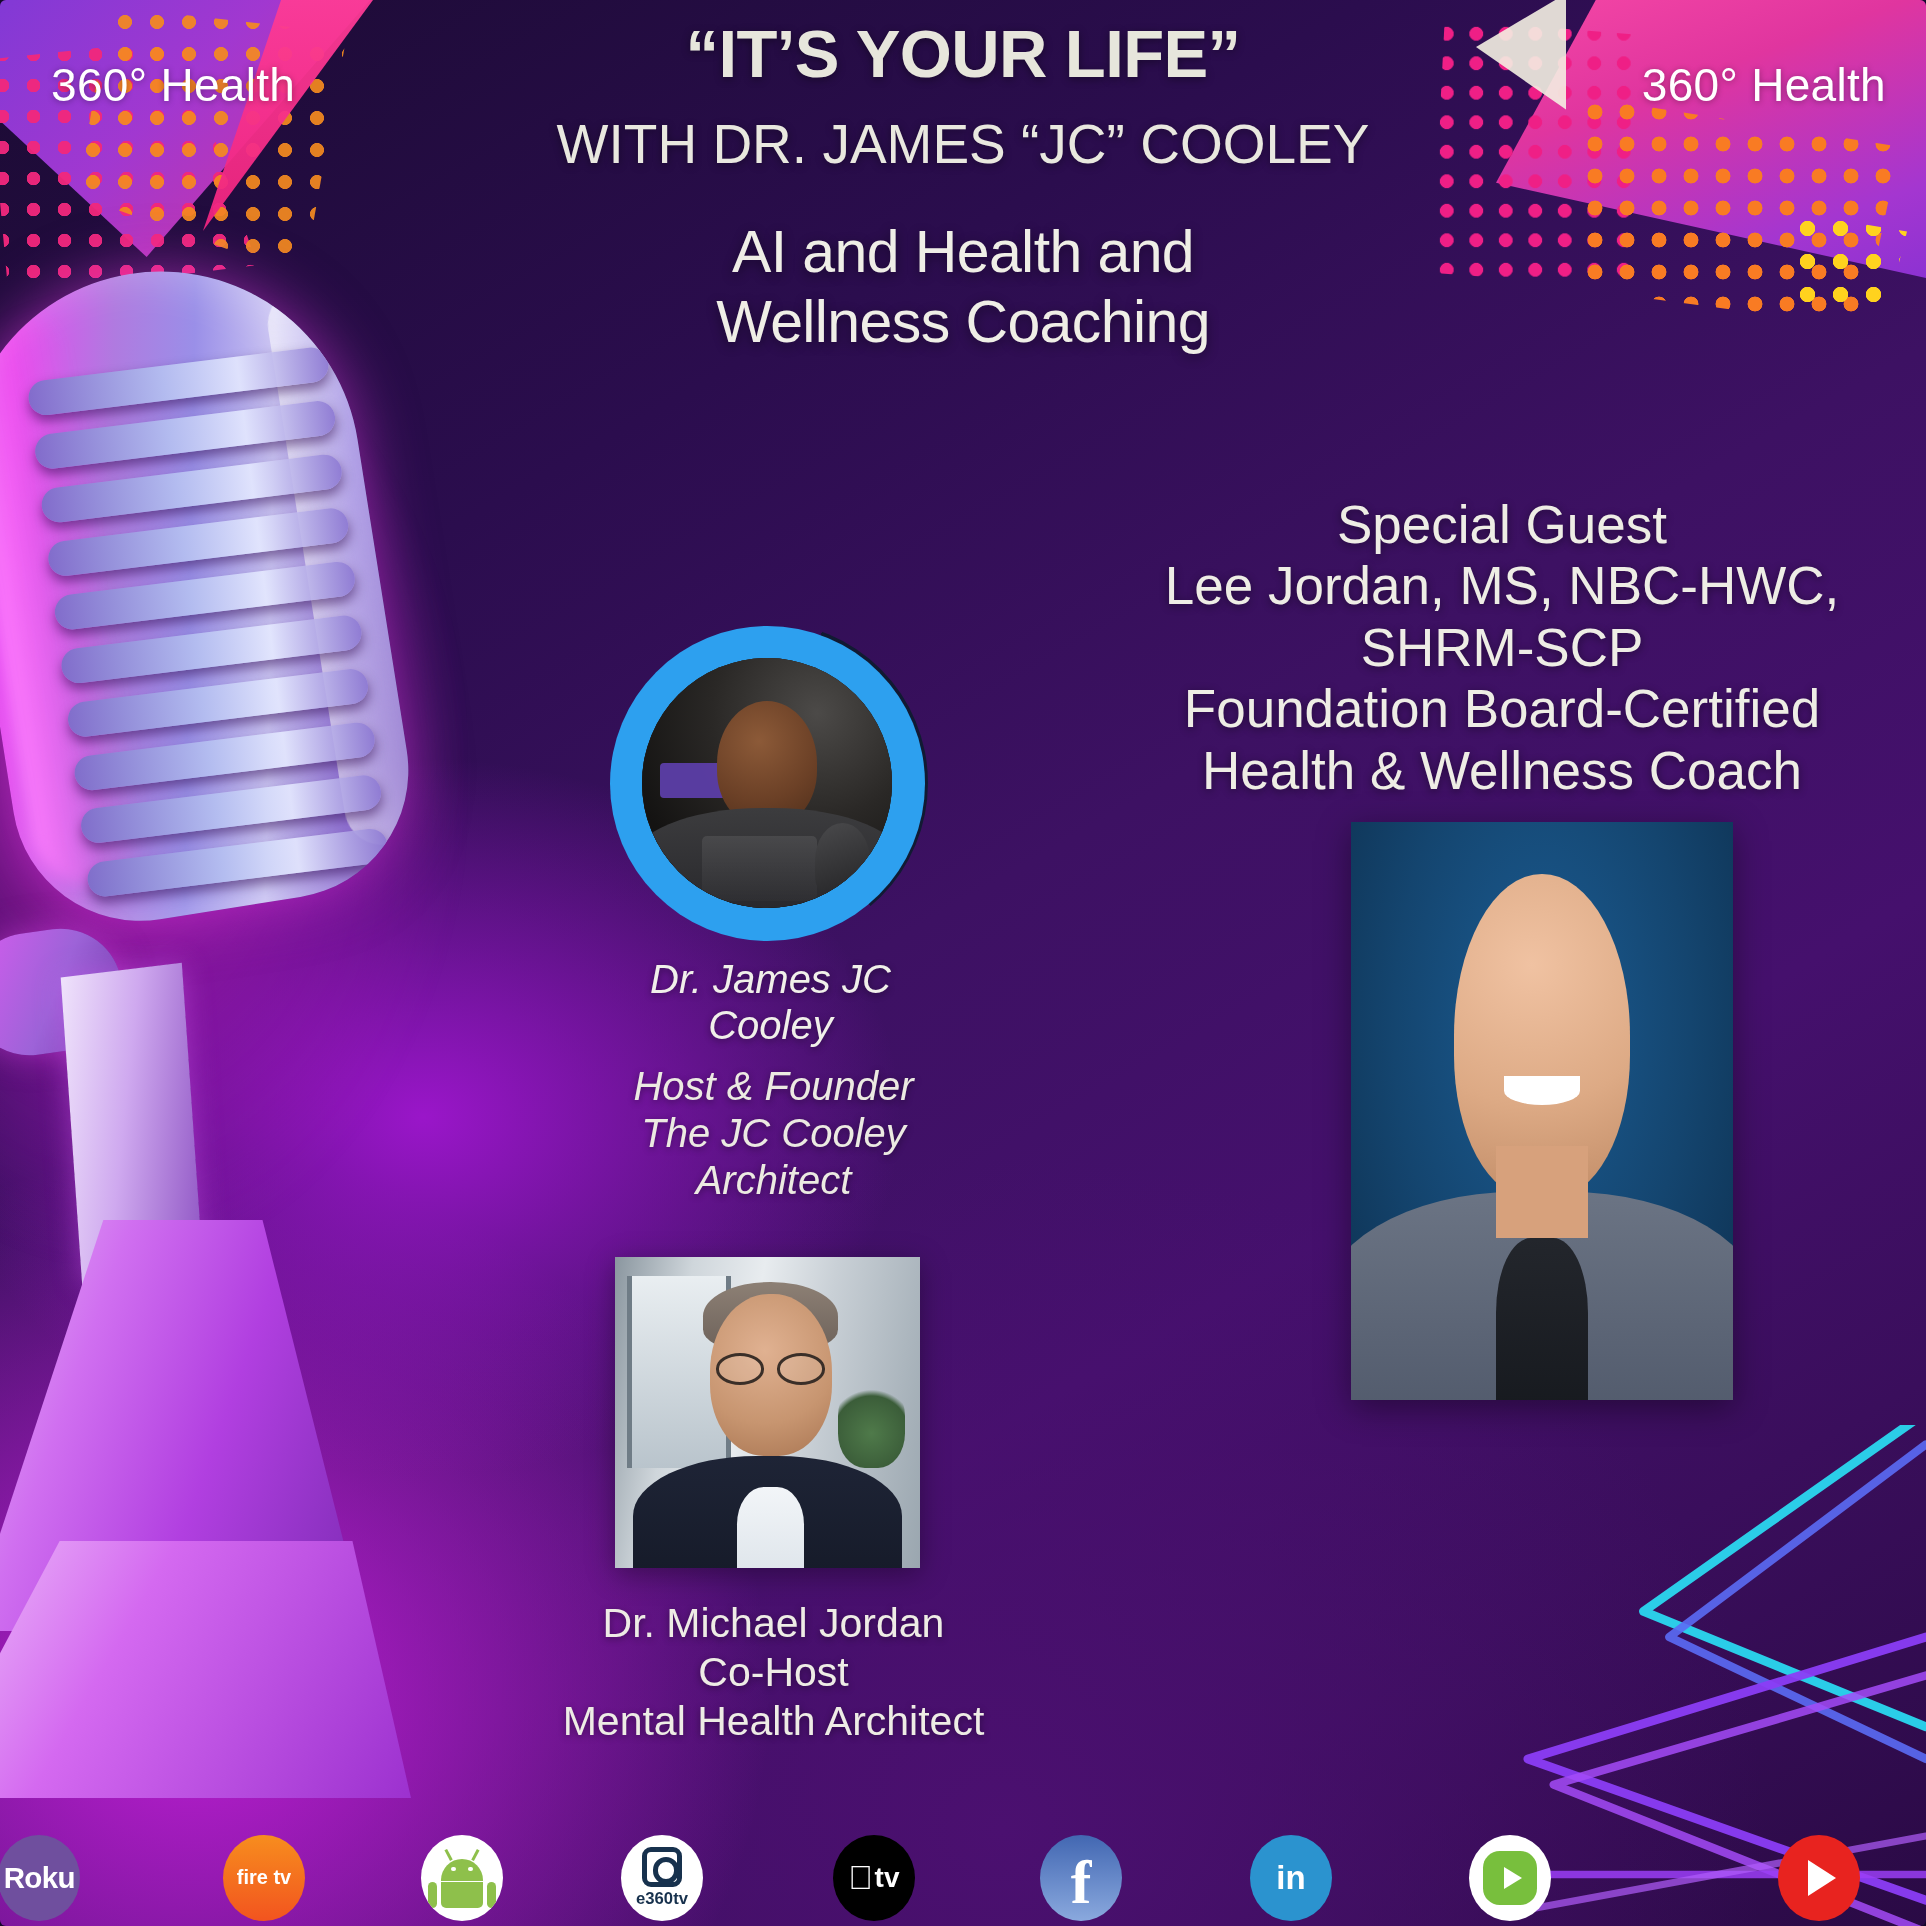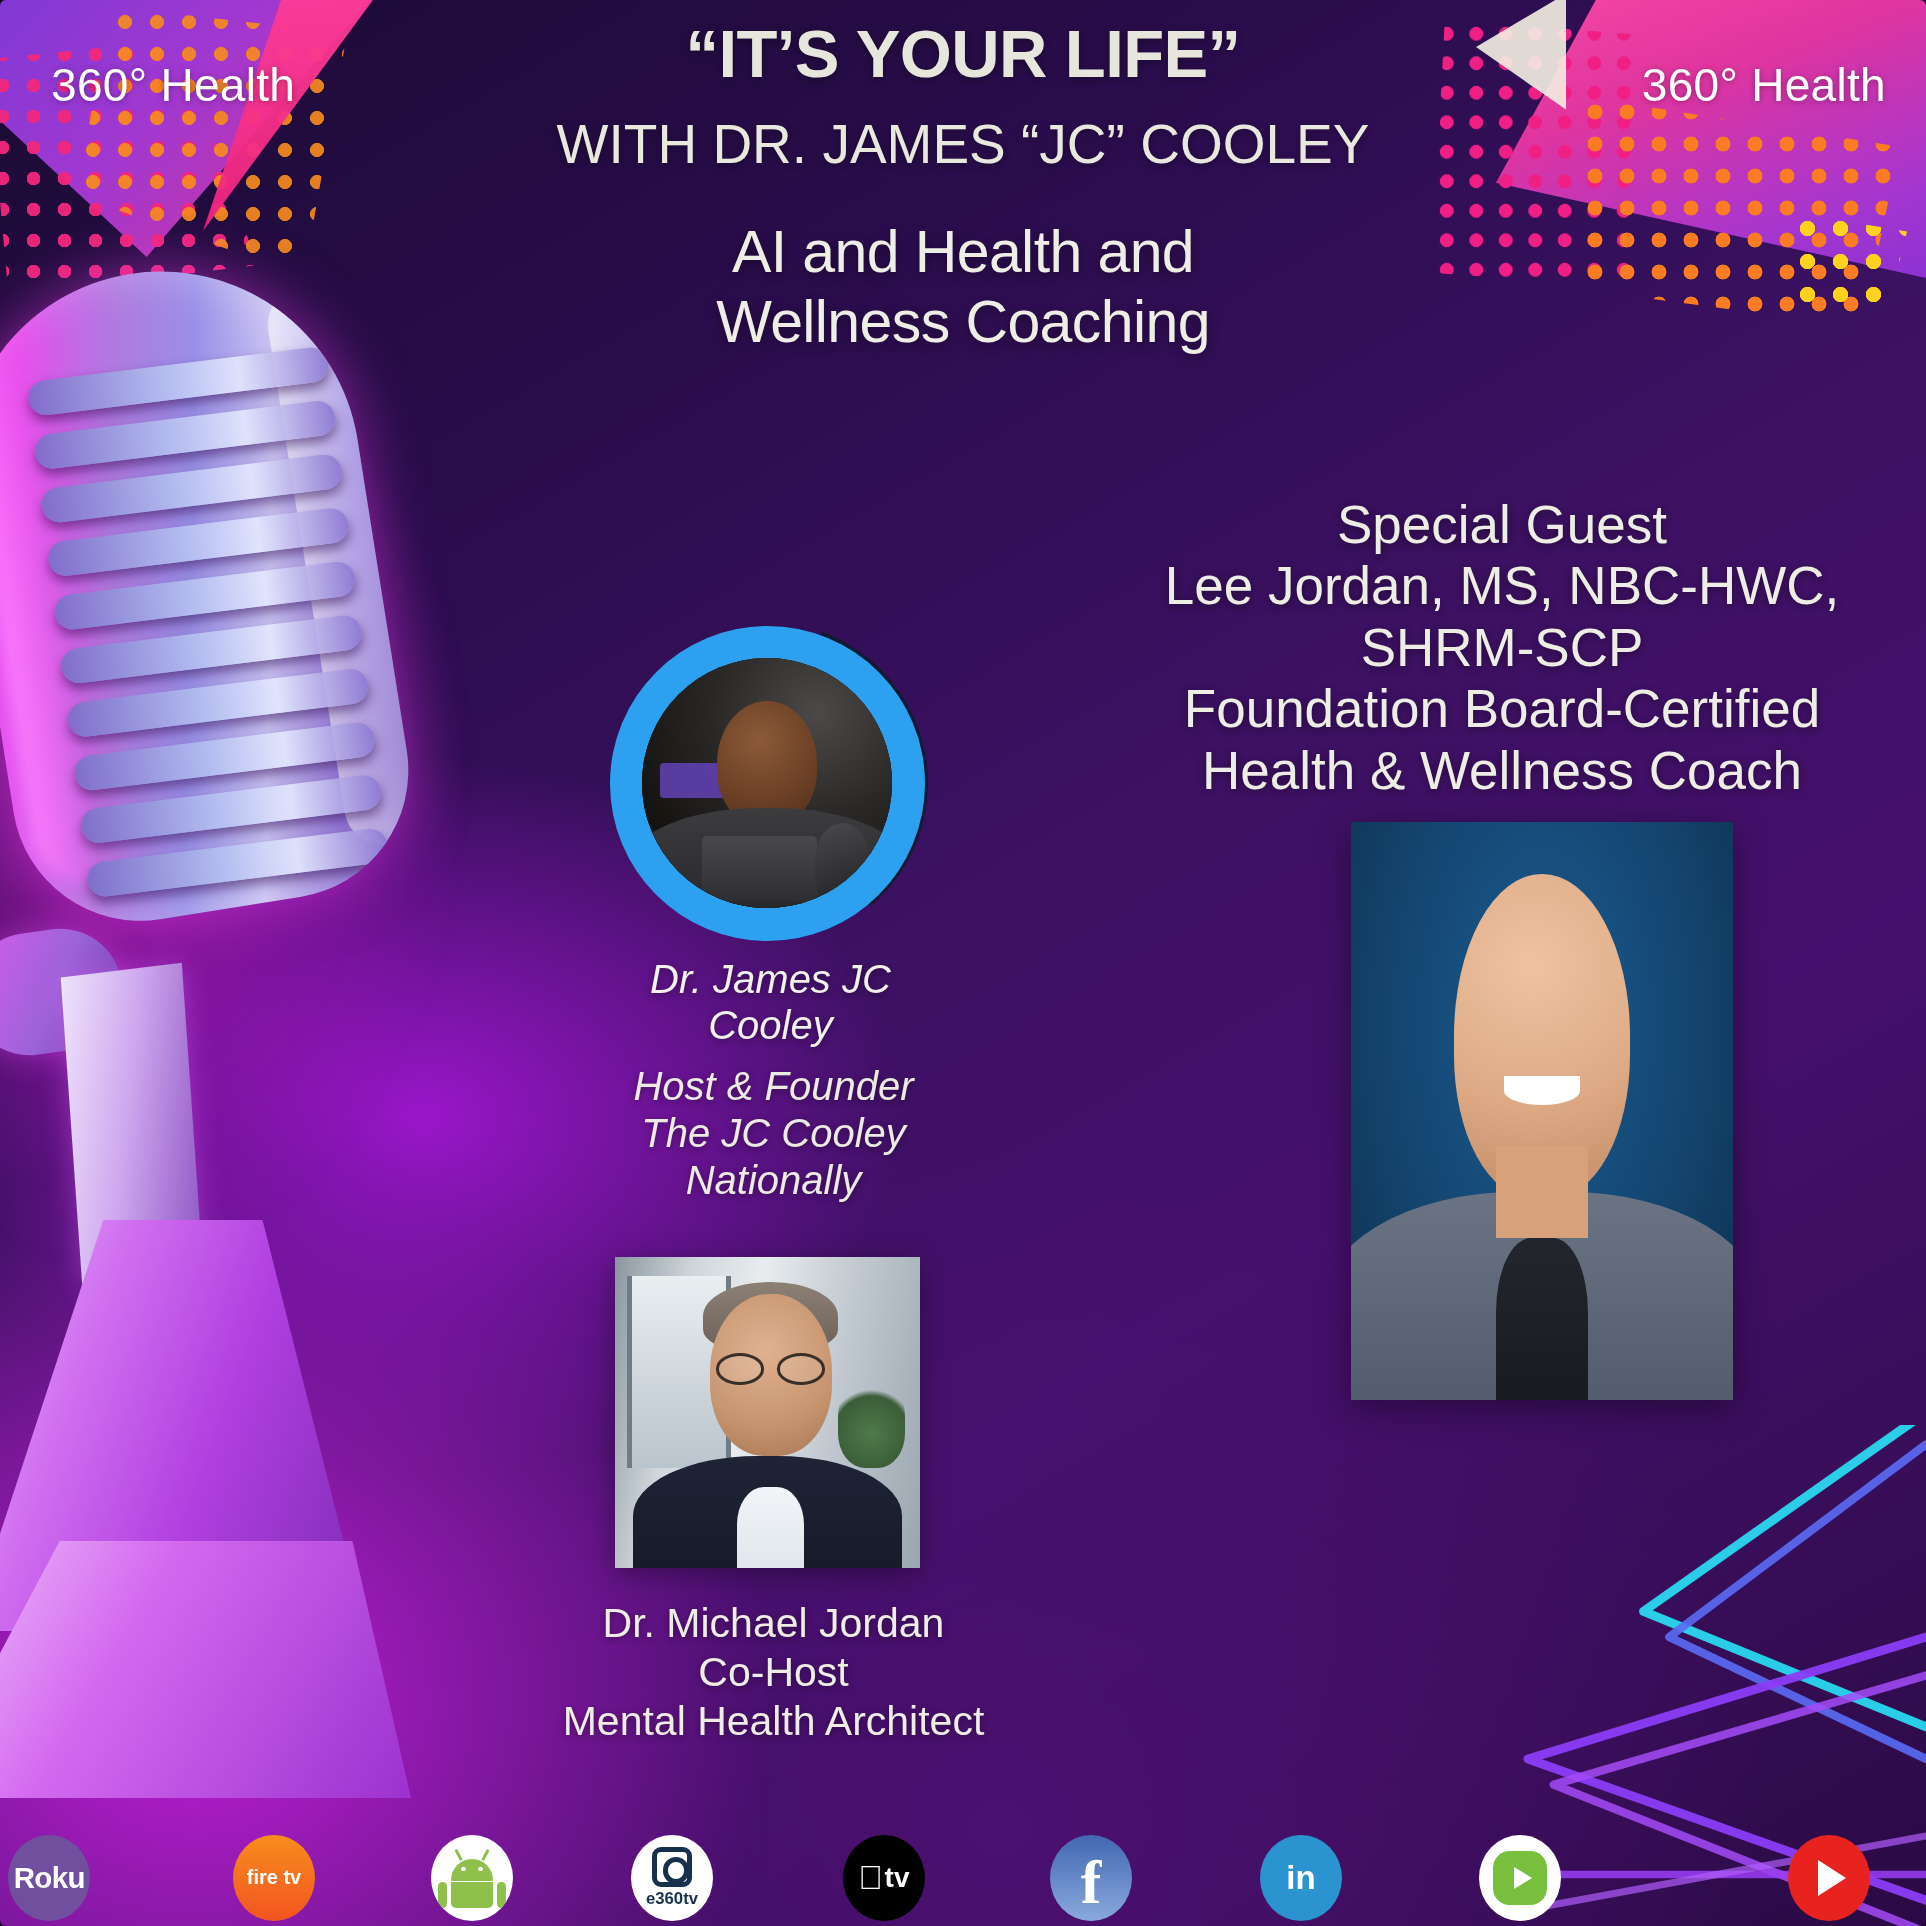--- a/index.html
+++ b/index.html
@@ -332,21 +332,21 @@
     position:absolute;left:38%;top:56%;width:24%;height:16%;
     background:#d7a17c;
   }
   #guest-photo .smile3{
     position:absolute;left:40%;top:44%;width:20%;height:5%;
     background:#fff;border-radius:0 0 60% 60%;
   }
 
   
   #icon-bar{
-    position:absolute;left:16px;bottom:0;width:1695px;height:96px;
+    position:absolute;left:6px;bottom:0;width:1695px;height:96px;
   }
   .plat{
     position:absolute;bottom:5.1px;width:82px;height:86px;border-radius:50%;
     display:flex;align-items:center;justify-content:center;
     overflow:hidden;
   }
   .plat .lbl{font-weight:700;}
 
   #p-roku{left:-7.7px;background:#6f4f9e;}
   #p-roku .lbl{color:#fff;font-size:29.5px;letter-spacing:-0.6px;}
@@ -464,21 +464,21 @@
     <div class="tshirt-text"></div>
     <div class="mic2"></div>
   </div>
   <div id="host-caption">
     <div>Dr. James JC</div>
     <div>Cooley</div>
   </div>
   <div id="host-role">
     <div>Host  &amp; Founder</div>
     <div>The JC Cooley</div>
-    <div>Nationally</div>
+    <div>Architect</div>
   </div>
 
   <div id="cohost-photo">
     <div class="bg"></div>
     <div class="win"></div>
     <div class="plant"></div>
     <div class="hair2"></div>
     <div class="face2"></div>
     <div class="glasses">
         <i></i>

